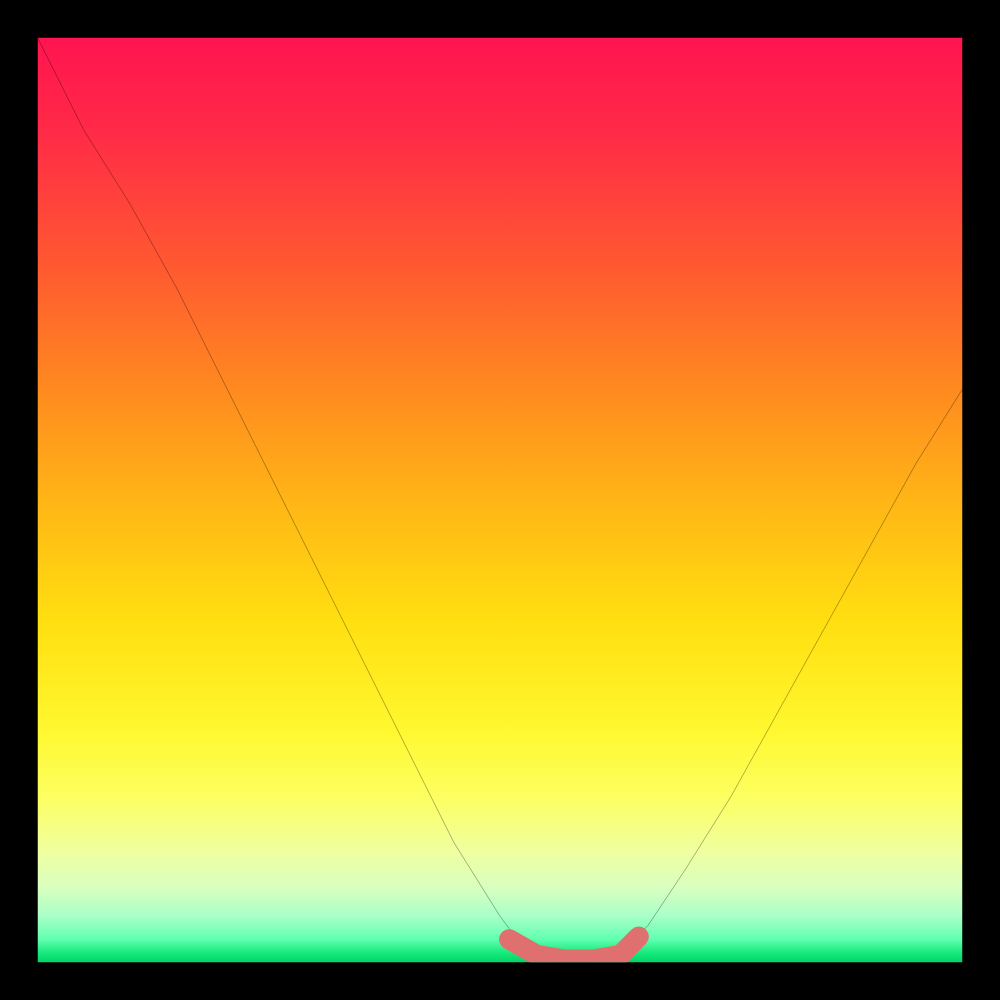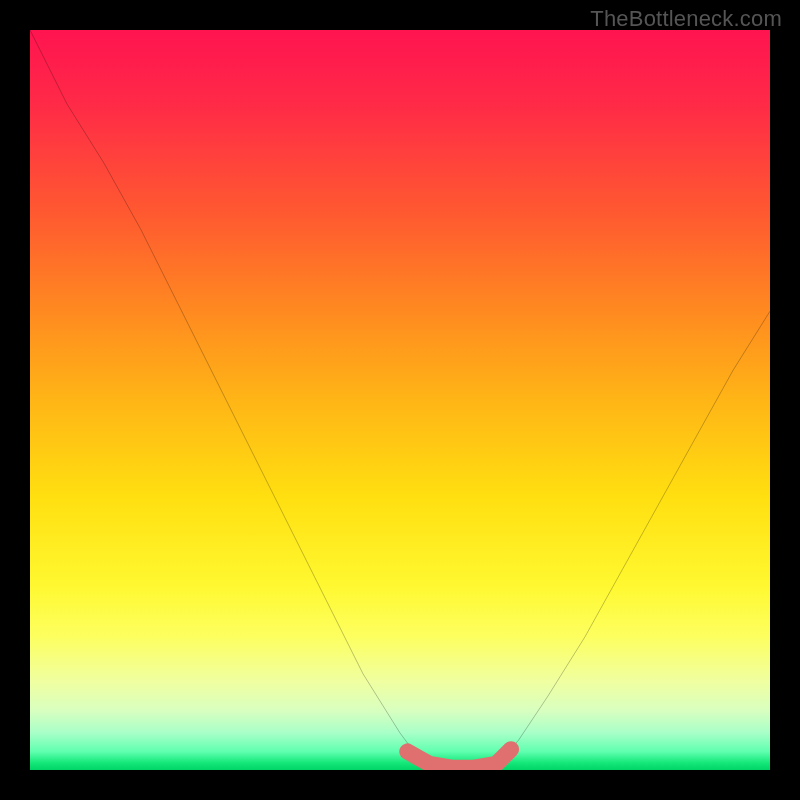--- a/index.html
+++ b/index.html
@@ -70,14 +70,13 @@
 
   <div class="plot-area">
     <div class="gradient"></div>
 
     <svg class="curve" viewBox="0 0 100 100" preserveAspectRatio="none">
       <path id="main-curve" fill="none" stroke="#000000" stroke-width="0.25" vector-effect="non-scaling-stroke" d="M0.00 0.00 L5.00 10.00 L10.00 18.00 L15.00 27.00 L20.00 37.00 L25.00 47.00 L30.00 57.00 L35.00 67.00 L40.00 77.00 L45.00 87.00 L50.00 95.00 L53.00 99.00 L56.00 100.00 L60.00 100.00 L63.00 99.00 L66.00 96.00 L70.00 90.00 L75.00 82.00 L80.00 73.00 L85.00 64.00 L90.00 55.00 L95.00 46.00 L100.00 38.00"></path>
       <path id="highlight-curve" fill="none" stroke="#e07070" stroke-width="2.2" stroke-linecap="round" stroke-linejoin="round" d="M51.00 97.50 L54.00 99.20 L57.00 99.70 L60.00 99.70 L63.00 99.20 L65.00 97.20"></path>
     </svg>
   </div>
 
-  <div class="watermark">TheBottleneck.com</div>
 </div>
 
 </body></html>

